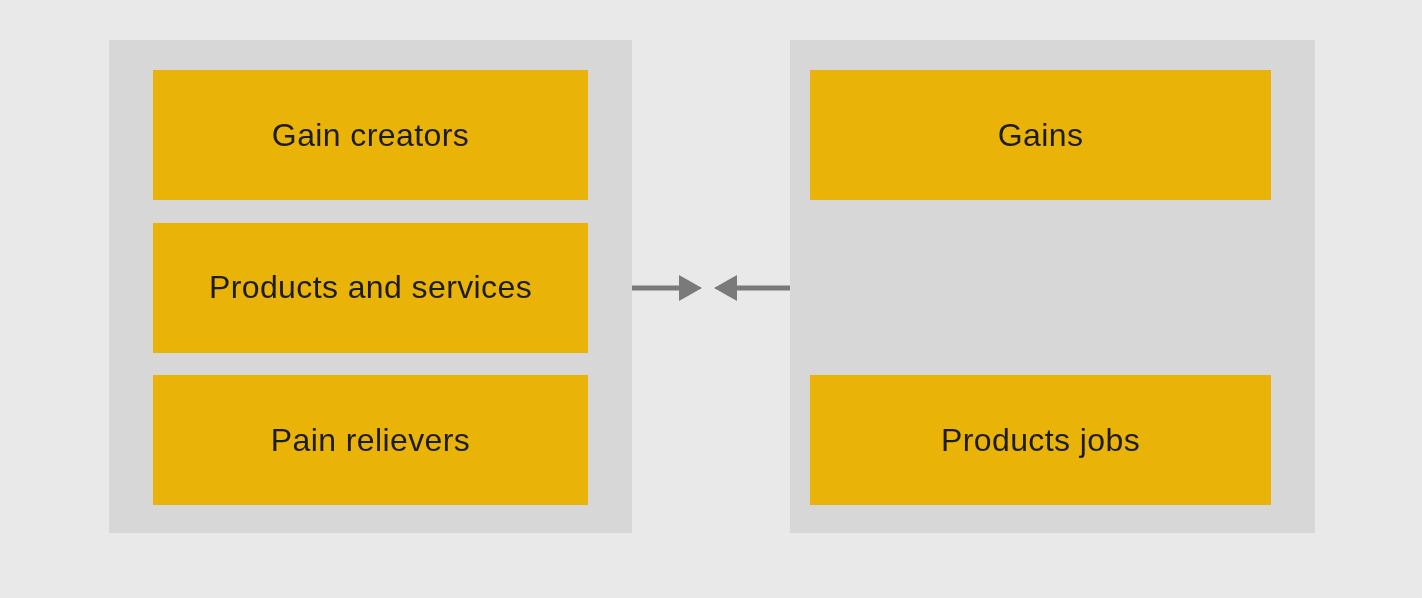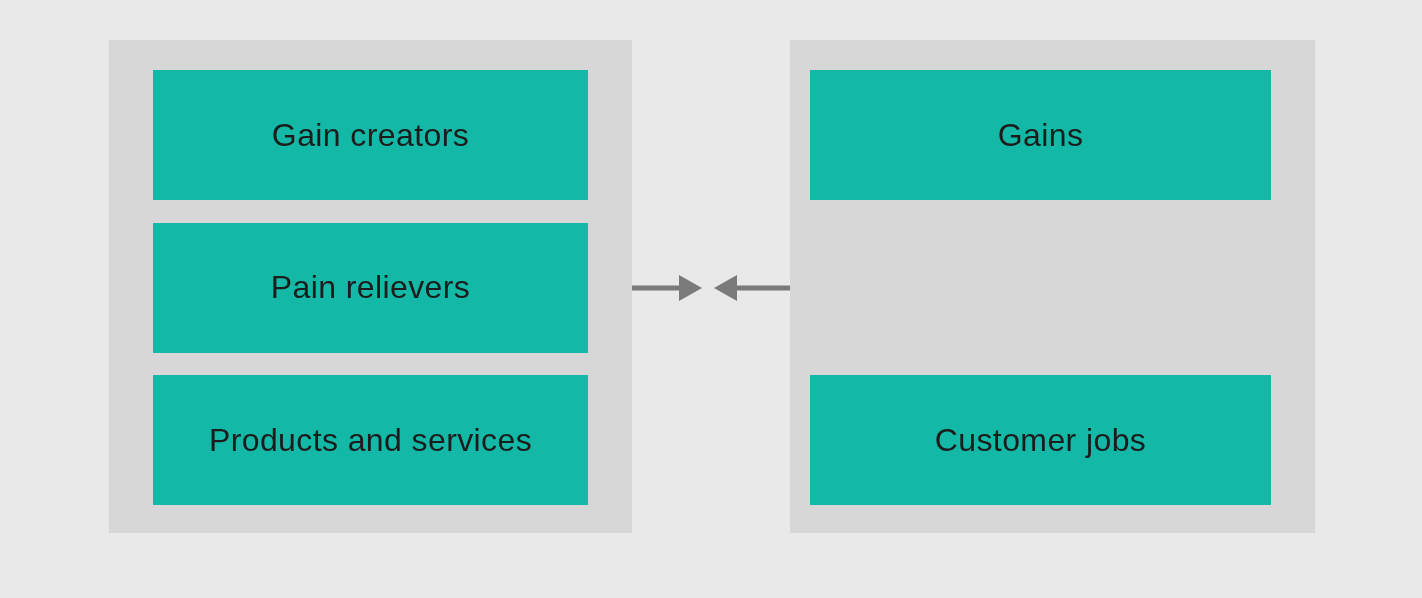--- a/index.html
+++ b/index.html
@@ -23,21 +23,21 @@
     box-sizing: border-box;
     display: flex;
     flex-direction: column;
     justify-content: space-between;
     padding: 30px 44px 28px 44px;
   }
   .panel-left  { left: 109px; width: 523px; }
   .panel-right { left: 790px; width: 525px; padding-left: 20px; }
   .box {
     height: 130px;
-    background: #14b8a6;
+    background: #eab308;
     display: flex;
     align-items: center;
     justify-content: center;
   }
   .box-label {
     font-size: 32px;
     font-weight: 500;
     letter-spacing: 0.4px;
     color: #1c1c1c;
     white-space: nowrap;
@@ -57,24 +57,24 @@
 </head>
 <body>
 
 <div class="canvas">
 
   <div class="panel panel-left">
     <div class="box">
       <span class="box-label">Gain creators</span>
     </div>
     <div class="box">
-      <span class="box-label">Pain relievers</span>
+      <span class="box-label">Products and services</span>
     </div>
     <div class="box">
-      <span class="box-label">Products and services</span>
+      <span class="box-label">Pain relievers</span>
     </div>
   </div>
 
   <div class="connector">
     <span>
       <svg class="arrow-svg" width="70" height="28" viewBox="0 0 70 28" aria-hidden="true">
         <rect x="0" y="11.5" width="50" height="5" fill="#7a7a7a"></rect>
         <polygon points="47,1 70,14 47,27" fill="#7a7a7a"></polygon>
       </svg>
     </span>
@@ -84,17 +84,17 @@
         <rect x="21" y="11.5" width="55" height="5" fill="#7a7a7a"></rect>
       </svg>
     </span>
   </div>
 
   <div class="panel panel-right">
     <div class="box">
       <span class="box-label">Gains</span>
     </div>
     <div class="box">
-      <span class="box-label">Customer jobs</span>
+      <span class="box-label">Products jobs</span>
     </div>
   </div>
 
 </div>
 
 </body></html>

